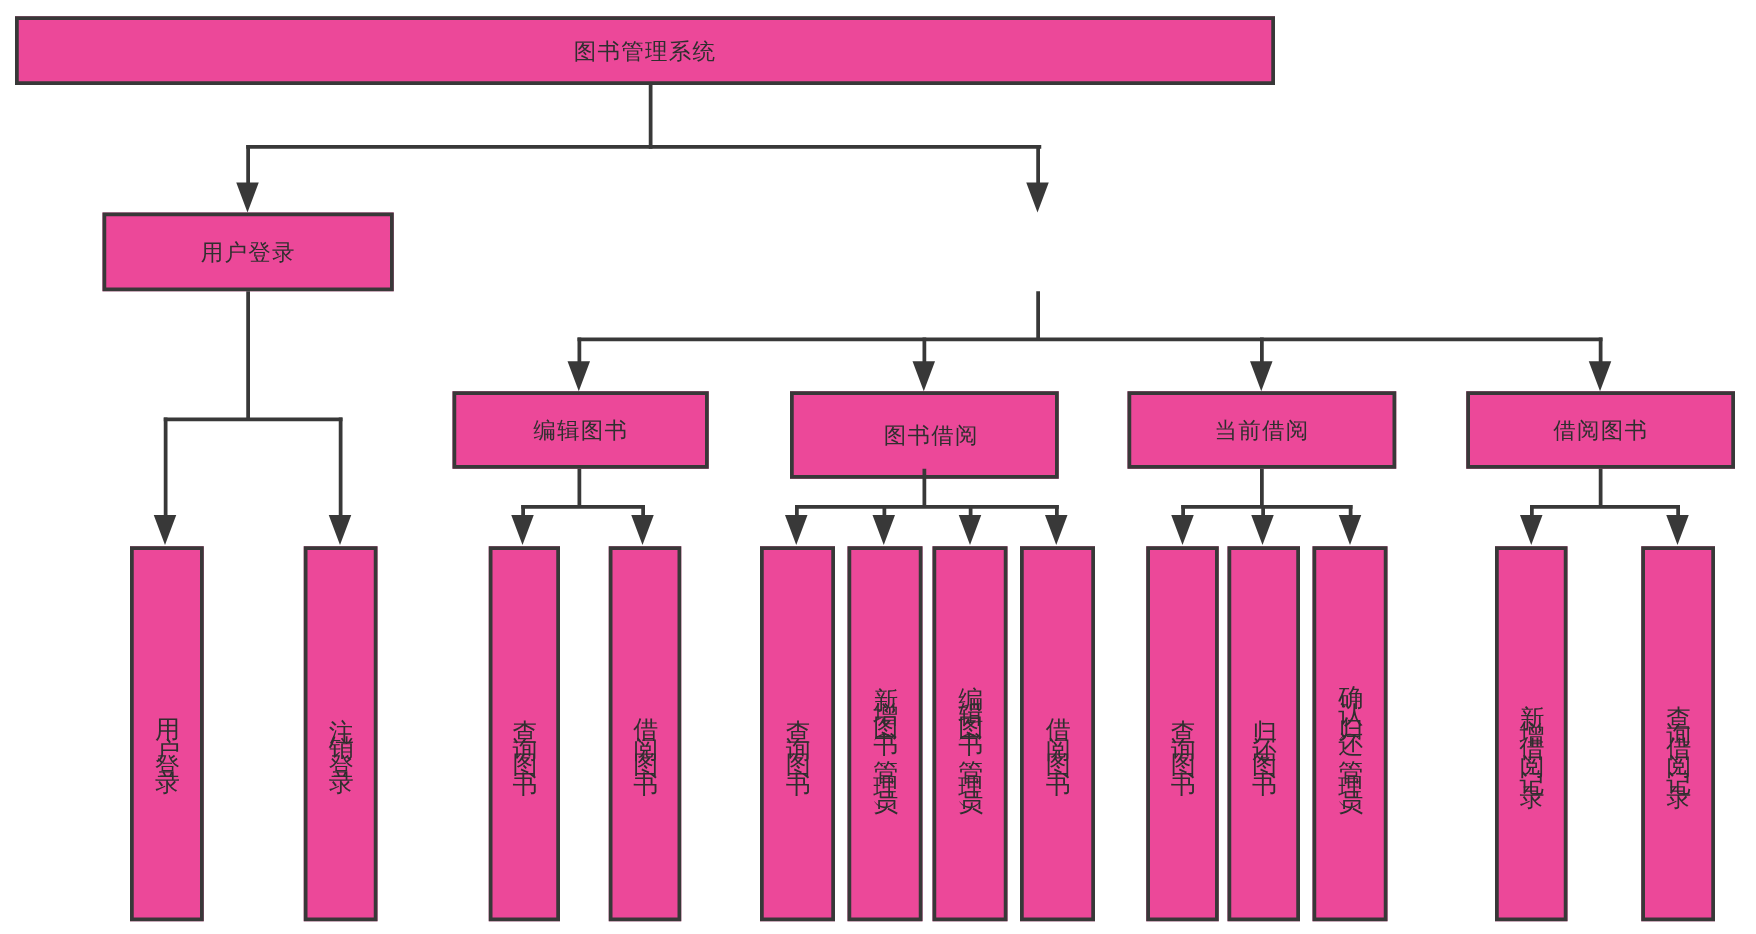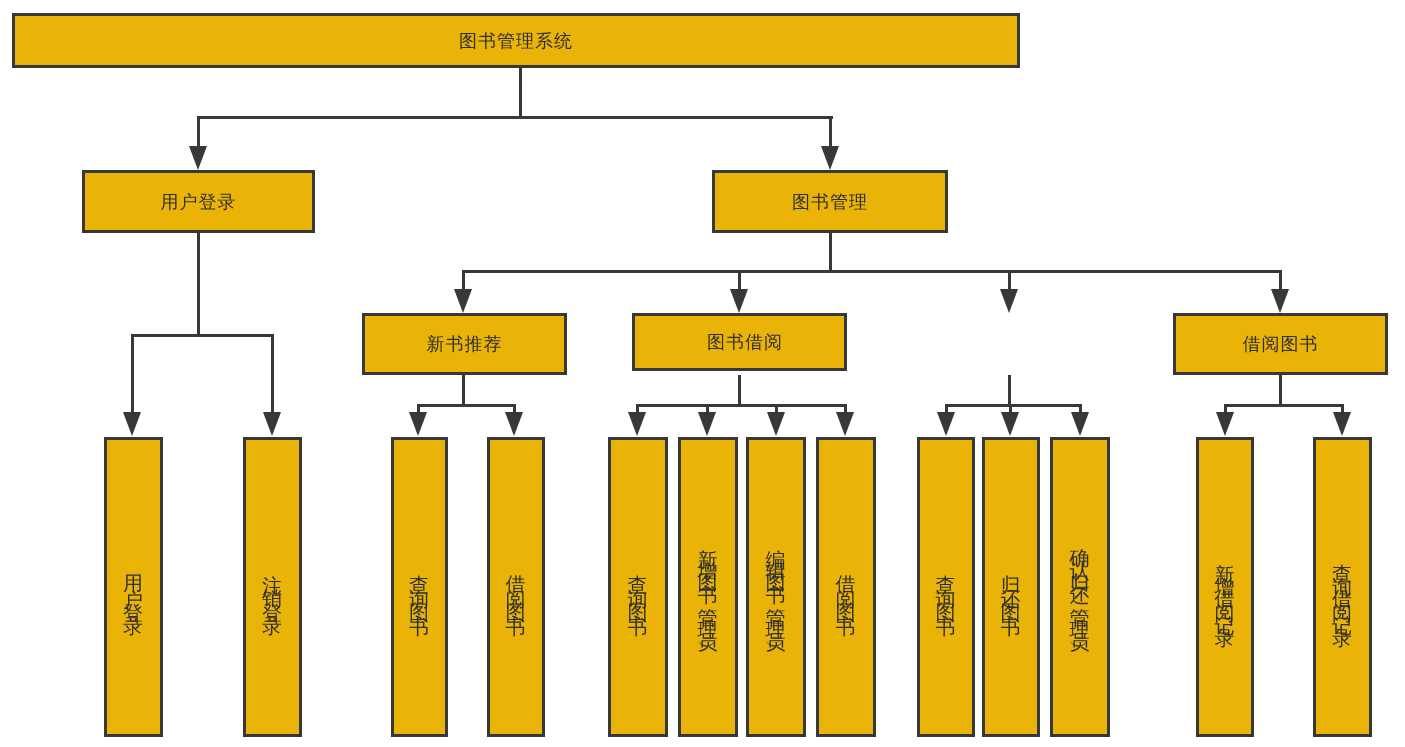--- a/index.html
+++ b/index.html
@@ -7,21 +7,21 @@
     position:relative;
     width:1405px;height:747px;
     background:#ffffff;
     overflow:hidden;
     font-family:"Liberation Sans", sans-serif;
   }
   .node{
     position:absolute;
     box-sizing:border-box;
     border:3px solid #383838;
-    background:#eab308;
+    background:#ec4899;
     display:flex;align-items:center;justify-content:center;
     color:#2f2f2f;
   }
   .hnode{font-size:18px;letter-spacing:1px;}
   .vnode span{
     writing-mode:vertical-rl;
     text-orientation:mixed;
     font-size:20px;
     line-height:1.1;
     color:#2f2f2f;
@@ -54,32 +54,32 @@
 <div class="canvas">
 
   <div class="node hnode" style="left:12px;top:13px;width:1008px;height:55px;">
     <span>图书管理系统</span>
   </div>
 
   <div class="node hnode" style="left:82px;top:170px;width:233px;height:63px;">
     <span>用户登录</span>
   </div>
 
-  <div class="node hnode" style="left:712px;top:170px;width:236px;height:63px;">
-    <span>图书管理</span>
+
+  <div class="node hnode" style="left:362px;top:313px;width:205px;height:62px;">
+    <span>编辑图书</span>
   </div>
 
-  <div class="node hnode" style="left:362px;top:313px;width:205px;height:62px;">
-    <span>新书推荐</span>
-  </div>
-
-  <div class="node hnode" style="left:632px;top:313px;width:215px;height:58px;padding-left:11px;">
+  <div class="node hnode" style="left:632px;top:313px;width:215px;height:70px;padding-left:11px;">
     <span>图书借阅</span>
   </div>
 
+  <div class="node hnode" style="left:902px;top:313px;width:215px;height:62px;">
+    <span>当前借阅</span>
+  </div>
 
   <div class="node hnode" style="left:1173px;top:313px;width:215px;height:62px;">
     <span>借阅图书</span>
   </div>
 
   <div class="node vnode ls4" style="left:104px;top:437px;width:59px;height:300px;">
     <span>用户登录</span>
   </div>
 
   <div class="node vnode ls4" style="left:243px;top:437px;width:59px;height:300px;">

